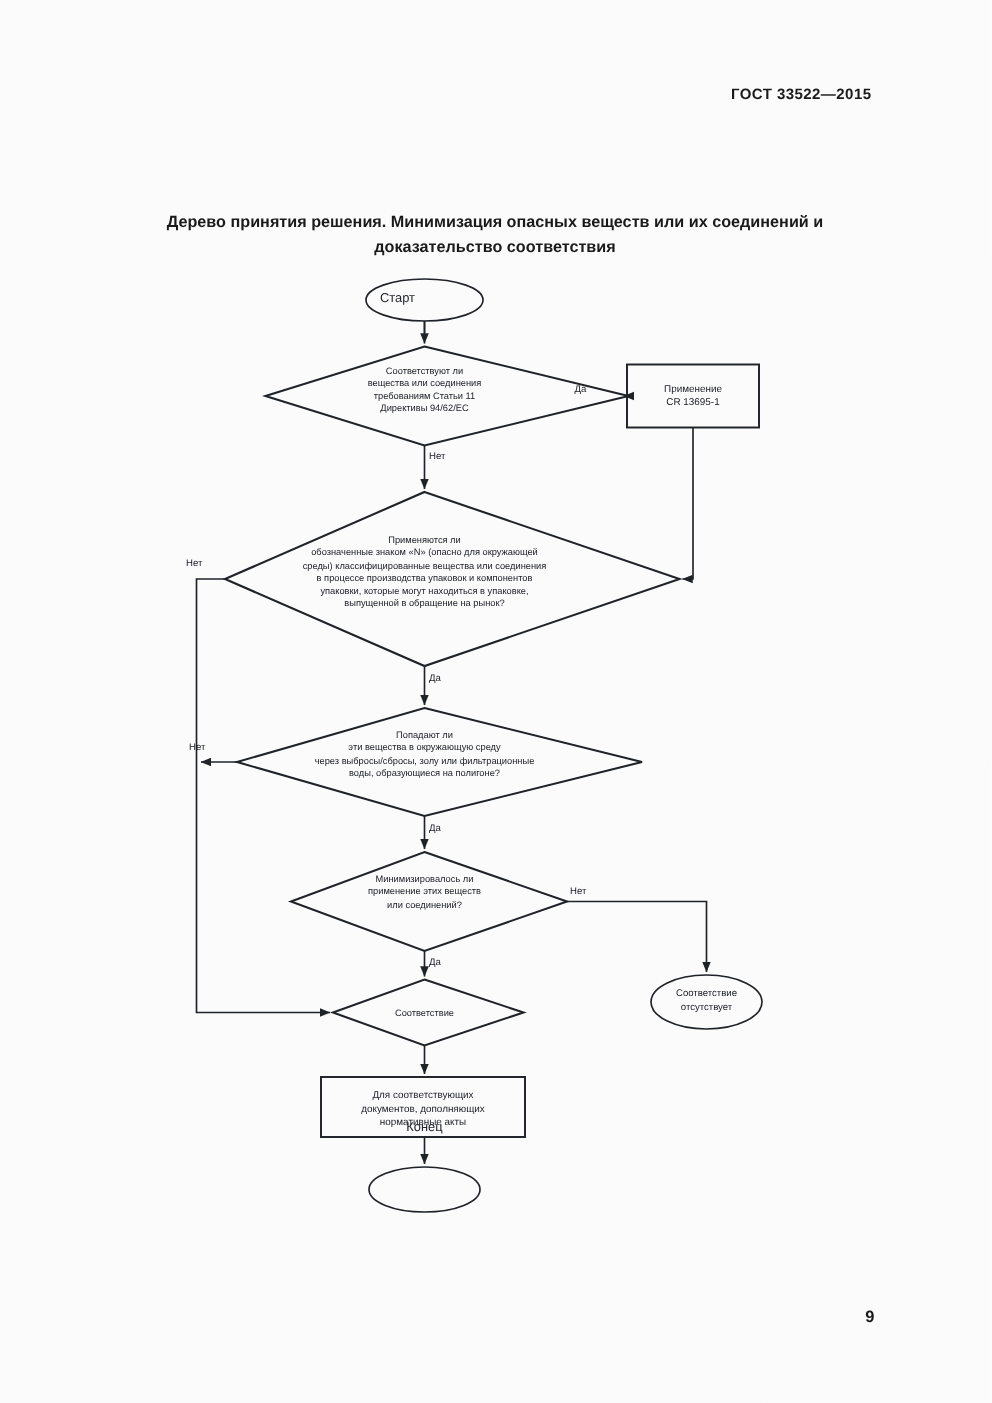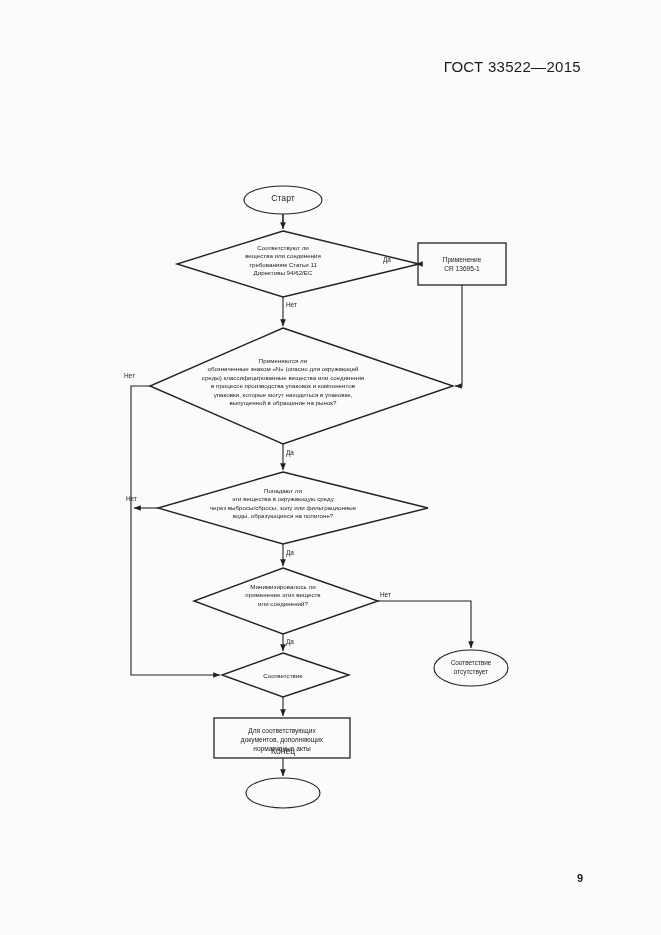--- a/index.html
+++ b/index.html
@@ -15,22 +15,22 @@
     position: relative;
     width: 661px;
     height: 935px;
     overflow: hidden;
     background: #fbfbfb;
   }
   .hdr {
     position: absolute;
     top: 58px;
     right: 80px;
-    font-size: 15px;
-    font-weight: normal;
+    font-size: 10px;
+    font-weight: bold;
     letter-spacing: 0.3px;
     white-space: nowrap;
     padding-left: 20px;
   }
   .appendix {
     position: absolute;
     top: 88px;
     left: 0;
     width: 661px;
     text-align: center;
@@ -104,20 +104,24 @@
   }
 </style>
 </head>
 <body>
 
 <div id="page">
 
   <div class="hdr">ГОСТ 33522—2015</div>
 
 
+  <div class="doc-title">
+    <span>Дерево принятия решения. Минимизация опасных веществ или их соединений</span>
+    <span>и доказательство соответствия</span>
+  </div>
 
   <svg id="flow" viewBox="0 0 661 935">
     <defs>
       <marker id="arrow" markerWidth="8" markerHeight="8" refX="6.2" refY="3" orient="auto" markerUnits="strokeWidth">
         <path d="M0,0.4 L6.4,3 L0,5.6 z" fill="#1f2328"></path>
       </marker>
     </defs>
 
     <g fill="none" stroke="#1f2328" stroke-width="1.1">
 
@@ -167,21 +171,21 @@
       <path d="M378,601 L471,601 L471,648"></path>
 
       <path d="M462,285 L462,386 L455,386"></path>
     </g>
 
     <g stroke="#1f2328" stroke-width="1.1" fill="none">
       <path d="M283,214 L283,222"></path>
     </g>
   </svg>
 
-  <div class="nodetext term" style="left:243px; top:193px; width:80px;">Старт</div>
+  <div class="nodetext term" style="left:225px; top:193px; width:80px;">Старт</div>
 
   <div class="nodetext" style="left:196px; top:244px; width:174px;">Соответствуют ли
 вещества или соединения
 требованиям Статьи 11
 Директивы 94/62/ЕС</div>
 
   <div class="nodetext boxtext" style="left:421px; top:255px; width:82px;">Применение
 CR 13695-1</div>
 
   <div class="nodetext" style="left:156px; top:357px; width:254px;">Применяются ли

